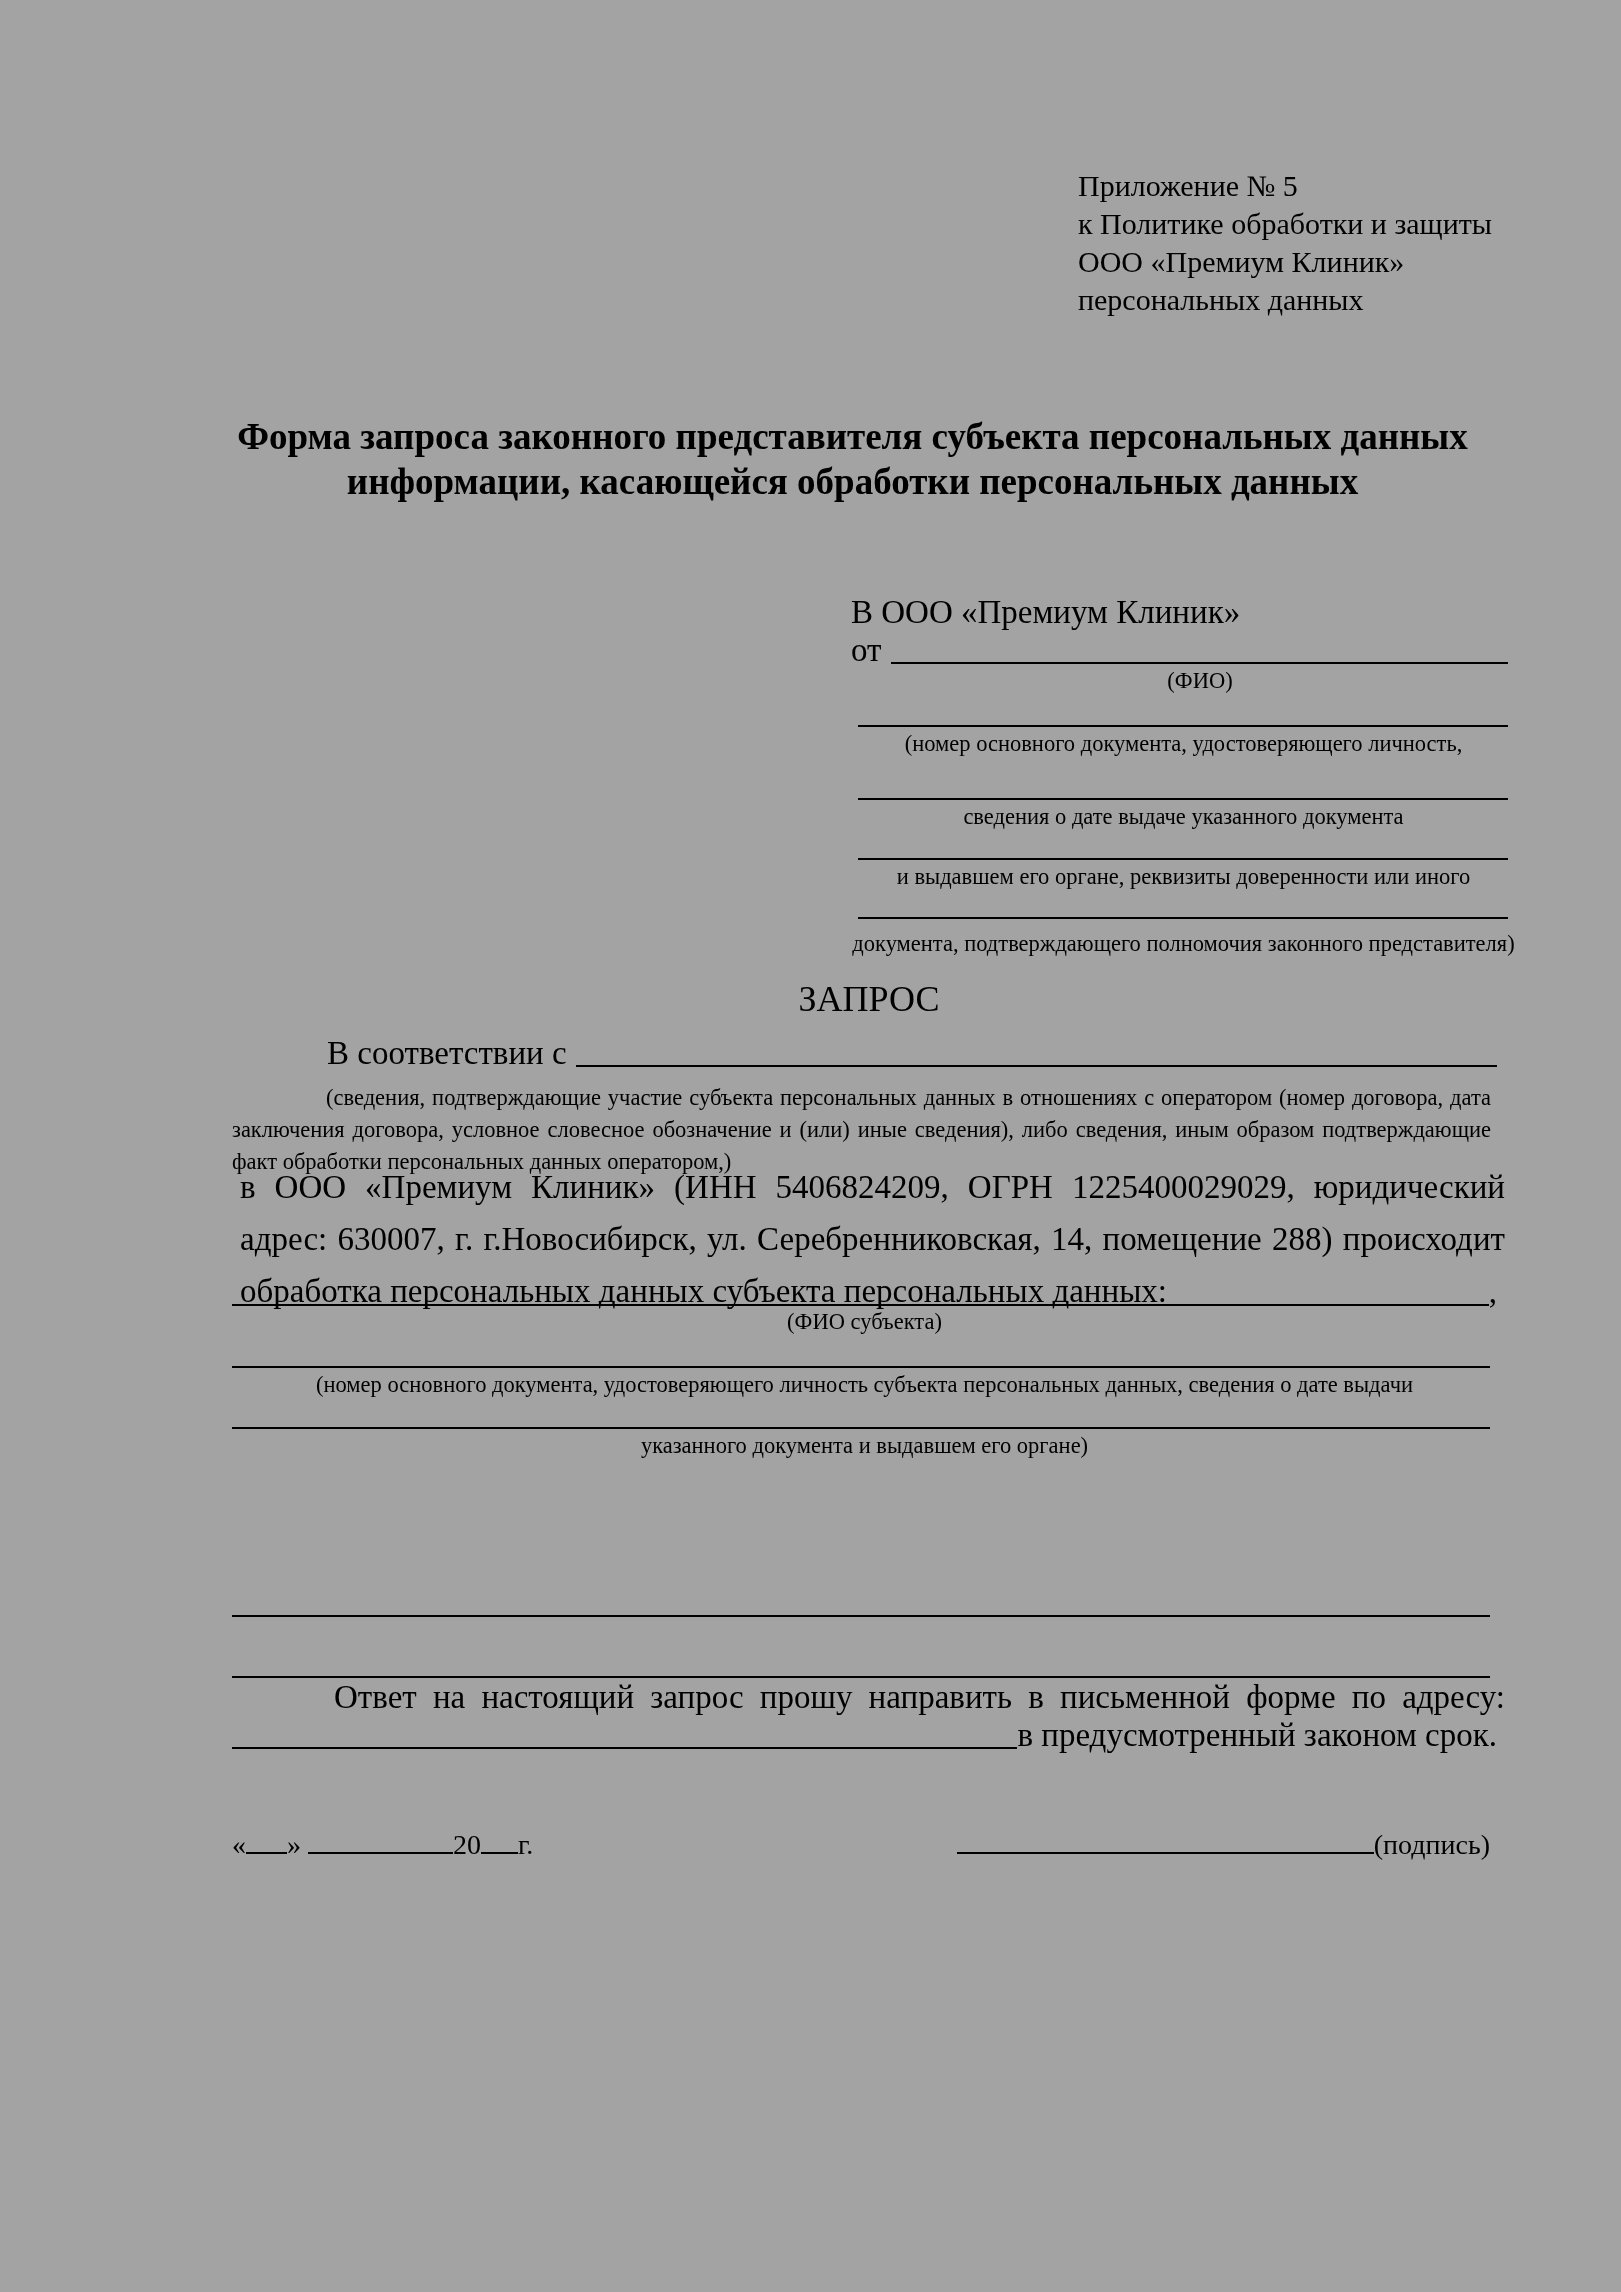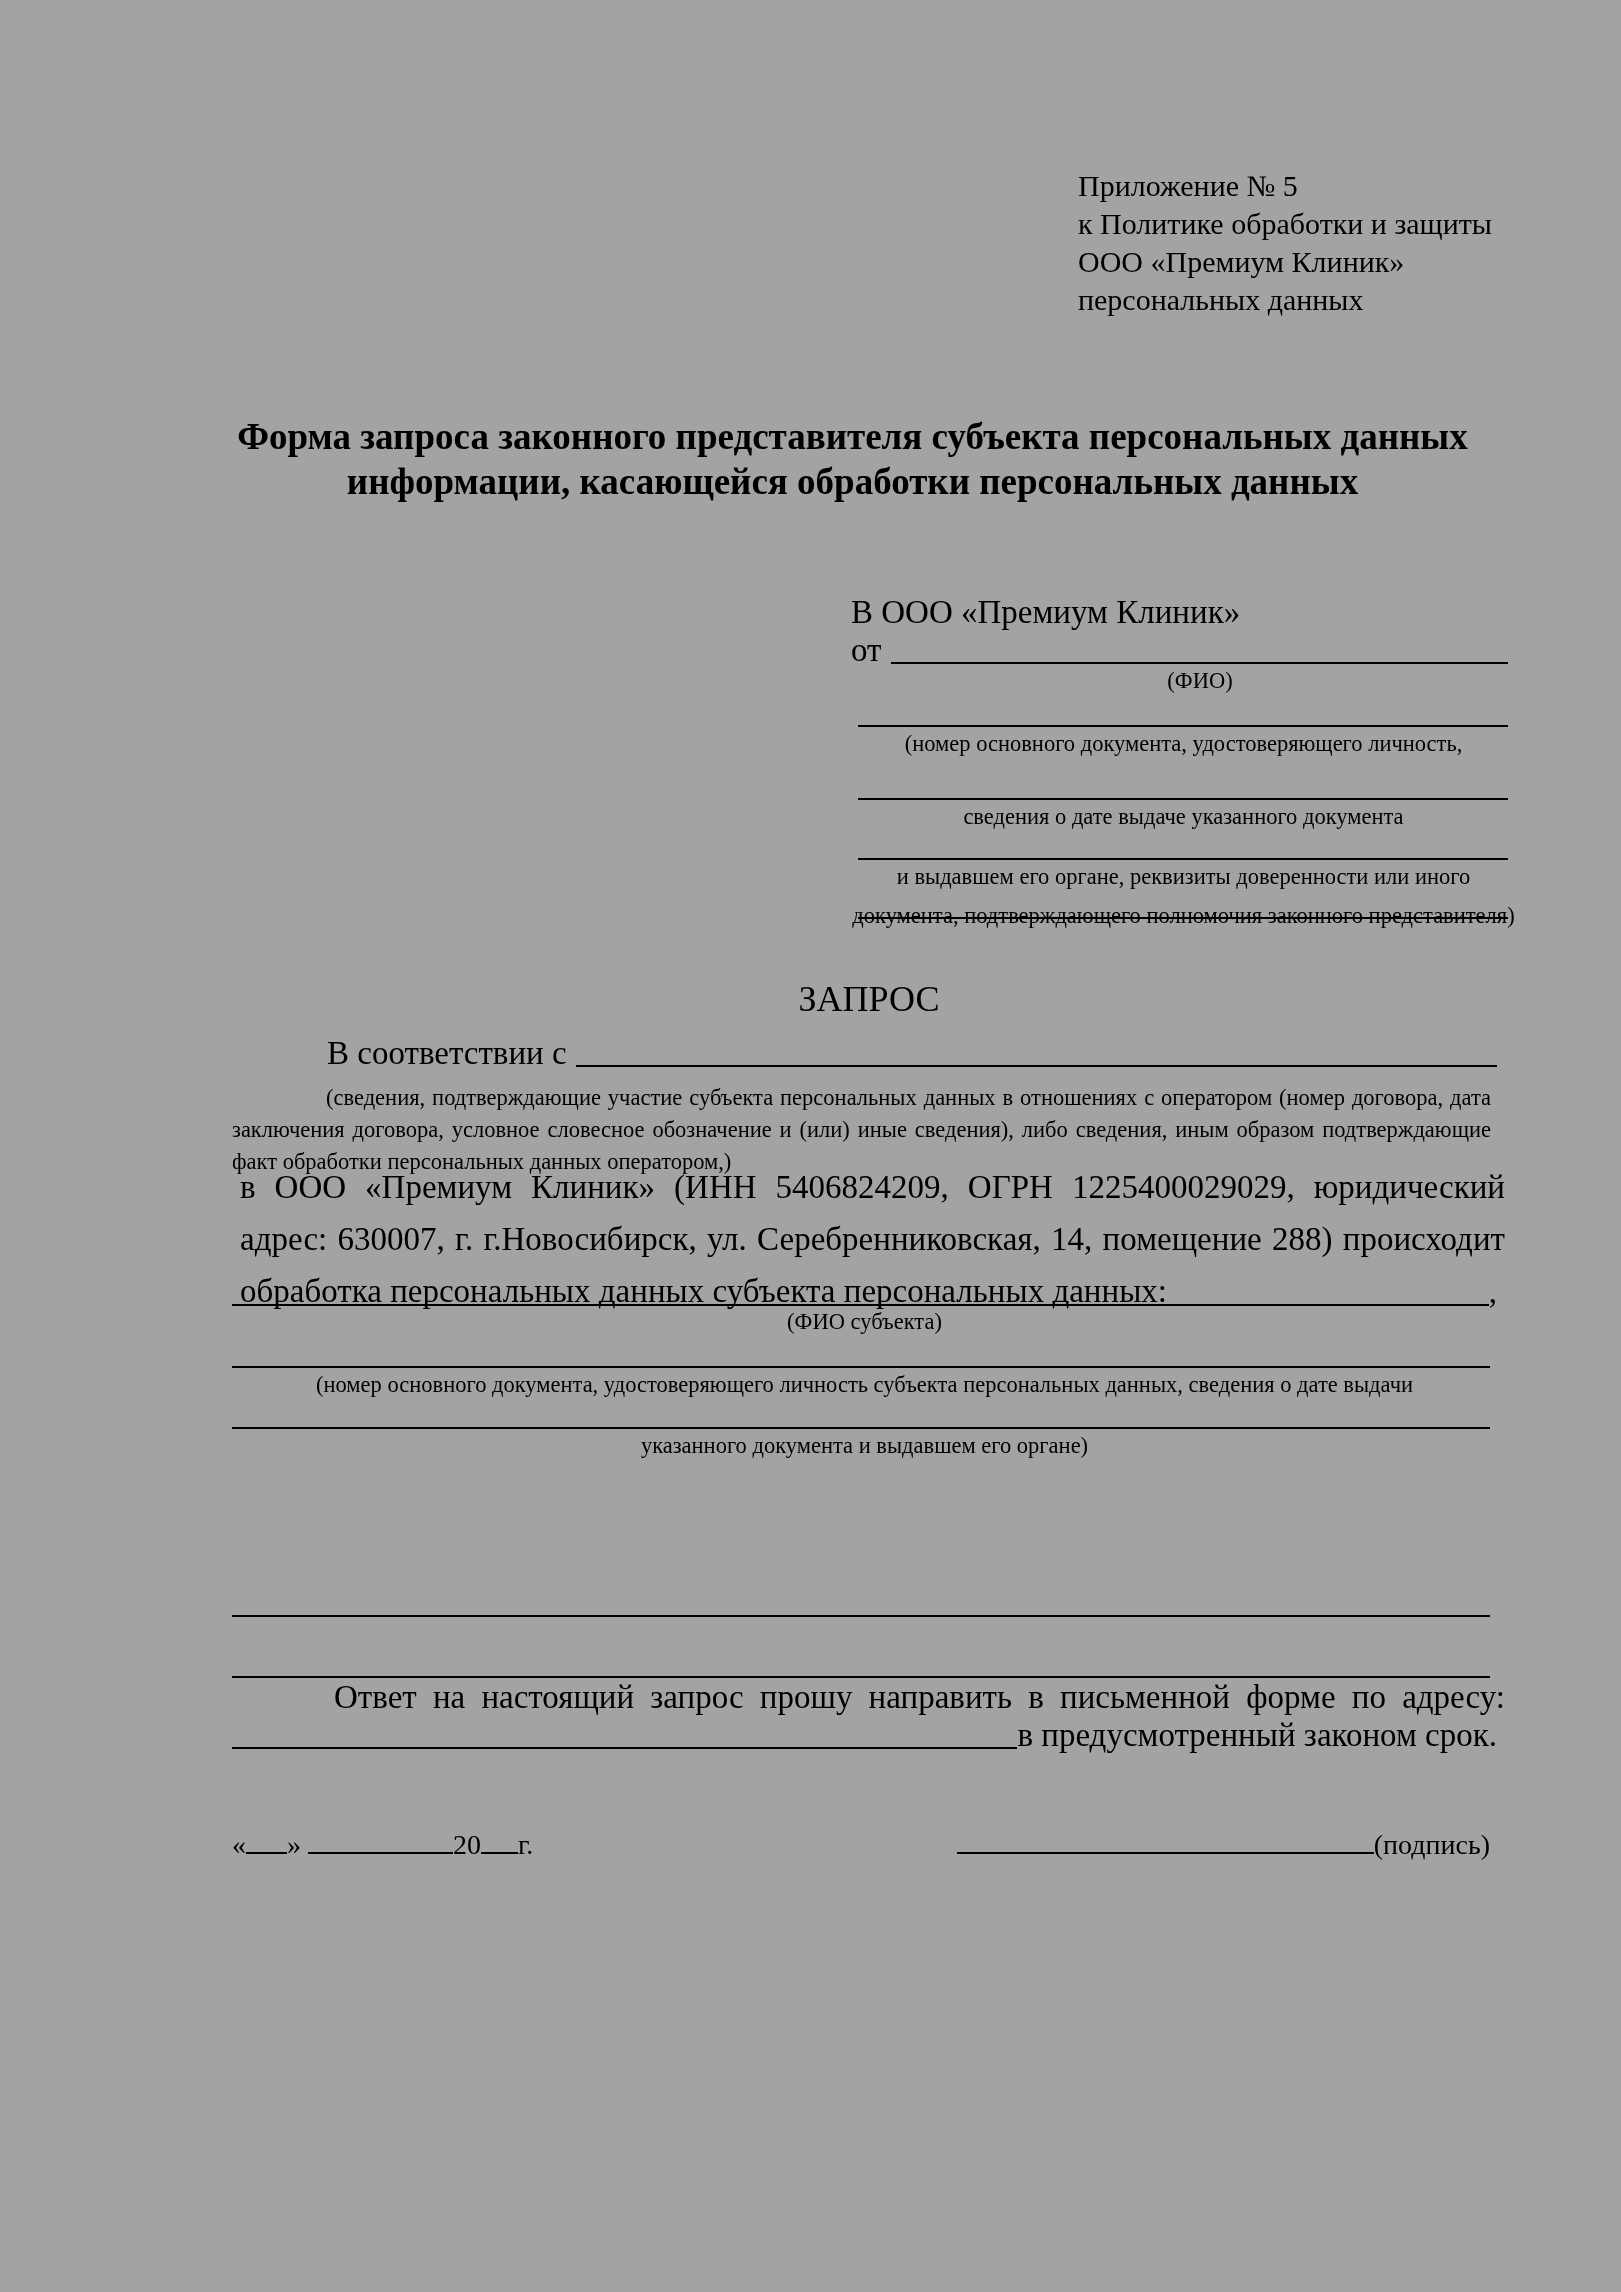--- a/index.html
+++ b/index.html
@@ -79,21 +79,21 @@
   <div class="abs blank-line bl-addr" style="top:725px"></div>
   <div class="abs cap cap-addr" style="top:731px">(номер основного документа, удостоверяющего личность,</div>
 
   <div class="abs blank-line bl-addr" style="top:798px"></div>
   <div class="abs cap cap-addr" style="top:804px">сведения о дате выдаче указанного документа</div>
 
   <div class="abs blank-line bl-addr" style="top:858px"></div>
   <div class="abs cap cap-addr" style="top:864px">и выдавшем его органе, реквизиты доверенности или иного</div>
 
   <div class="abs blank-line bl-addr" style="top:917px"></div>
-  <div class="abs cap cap-addr" style="top:903px">документа, подтверждающего полномочия законного представителя)</div>
+  <div class="abs cap cap-addr" style="top:931px">документа, подтверждающего полномочия законного представителя)</div>
 
   <div class="abs heading-zapros">ЗАПРОС</div>
 
   <div class="abs intro-row">
     <span>В соответствии с</span>
     <span class="fill fill-gap"></span>
   </div>
 
   <div class="abs small-note">(сведения, подтверждающие участие субъекта персональных данных в отношениях с оператором (номер договора, дата заключения договора, условное словесное обозначение и (или) иные сведения), либо сведения, иным образом подтверждающие факт обработки персональных данных оператором,)</div>
 

